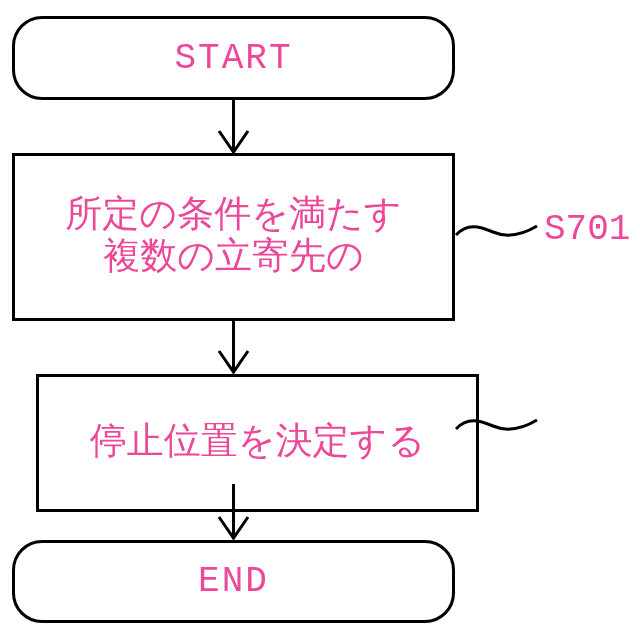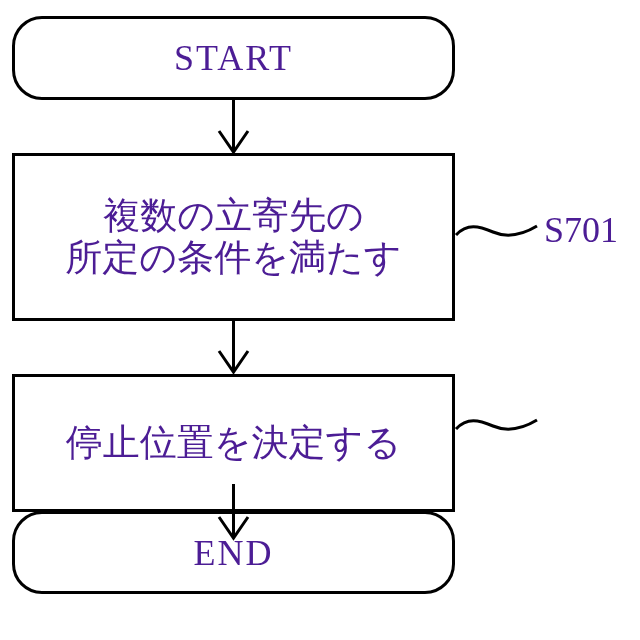--- a/index.html
+++ b/index.html
@@ -5,22 +5,22 @@
   html, body {
     margin: 0;
     padding: 0;
     background: #ffffff;
   }
   #stage {
     position: relative;
     width: 640px;
     height: 640px;
     background: #ffffff;
-    font-family: Liberation Serif, serif;
-    color: #4c1d95;
+    font-family: Liberation Mono, monospace;
+    color: #ec4899;
     overflow: hidden;
   }
   .node {
     position: absolute;
     box-sizing: border-box;
     border: 3px solid #000000;
     background: #ffffff;
     display: flex;
     flex-direction: column;
     align-items: center;
@@ -29,29 +29,29 @@
   }
   .terminator {
     left: 12px;
     width: 443px;
     height: 84px;
     border-radius: 30px;
     font-size: 36px;
     letter-spacing: 2px;
   }
   #start-node { top: 16px; }
-  #end-node   { top: 511px; height: 83px; }
+  #end-node   { top: 540px; height: 83px; }
   .process {
     left: 12px;
     width: 443px;
     font-size: 37px;
     line-height: 42px;
   }
   #process-step1 { top: 153px; height: 168px; }
-  #process-step2 { top: 374px; height: 138px; }
+  #process-step2 { top: 374px; height: 138px; margin-left: 24px; }
   .step-ref {
     position: absolute;
     font-size: 36px;
     line-height: 36px;
     white-space: nowrap;
   }
   #step-ref-s701 { left: 544px; top: 212px; }
   #step-ref-s702 { left: 544px; top: 407px; }
   #connector-layer {
     position: absolute;
@@ -70,22 +70,22 @@
 </head>
 <body>
 
 <div id="stage">
 
   <div id="start-node" class="node terminator">
     <span>START</span>
   </div>
 
   <div id="process-step1" class="node process">
+    <span>所定の条件を満たす</span>
     <span>複数の立寄先の</span>
-    <span>所定の条件を満たす</span>
   </div>
 
   <div id="process-step2" class="node process">
     <span>停止位置を決定する</span>
   </div>
 
   <div id="end-node" class="node terminator">
     <span>END</span>
   </div>
 

